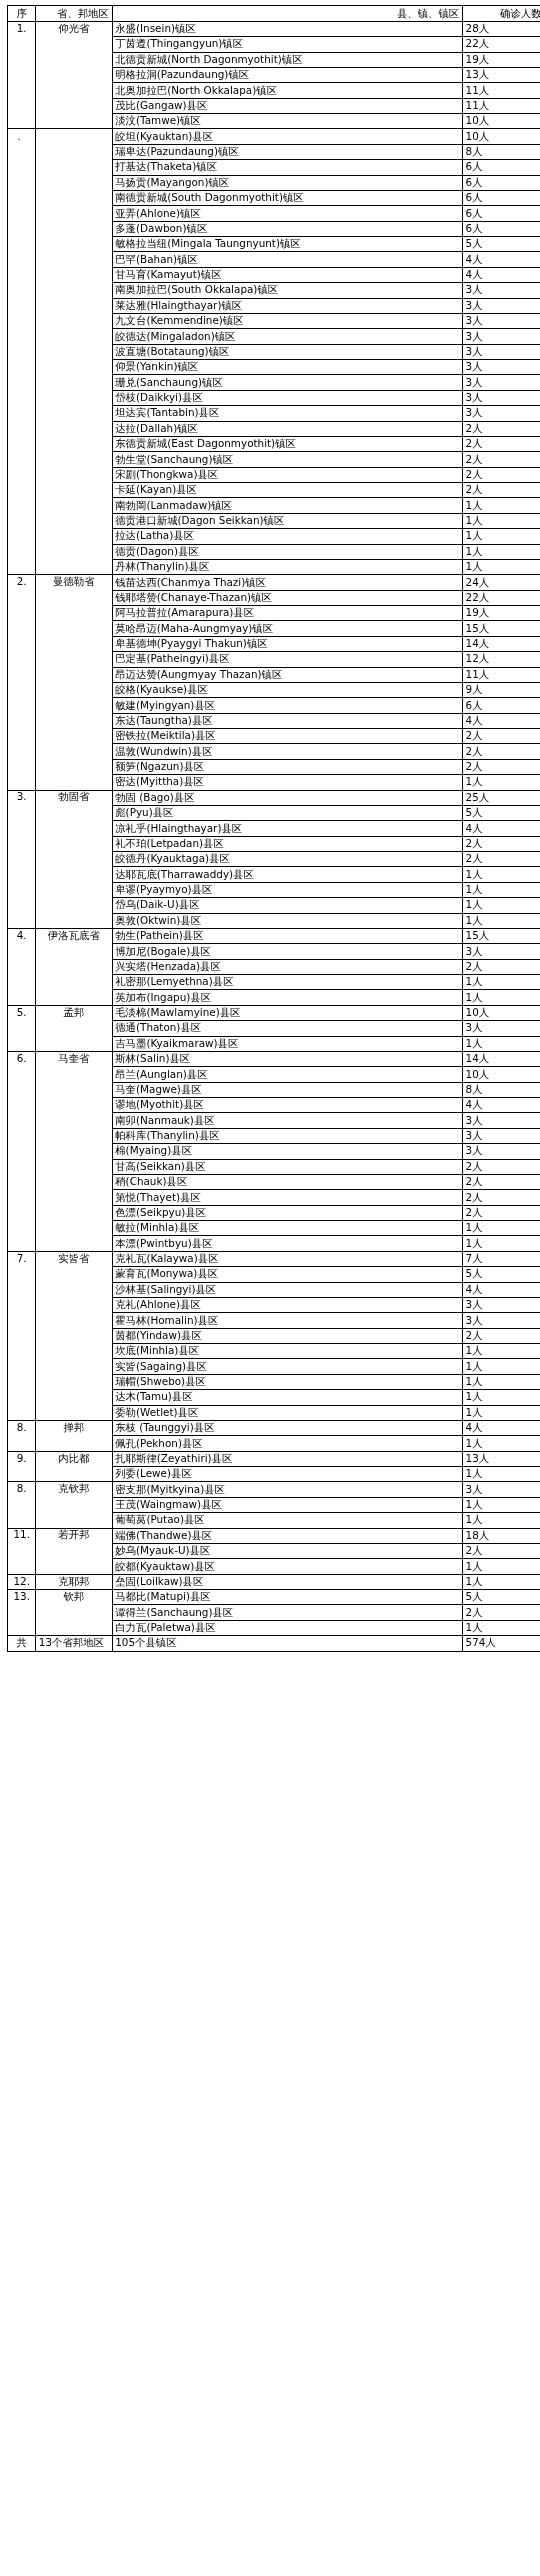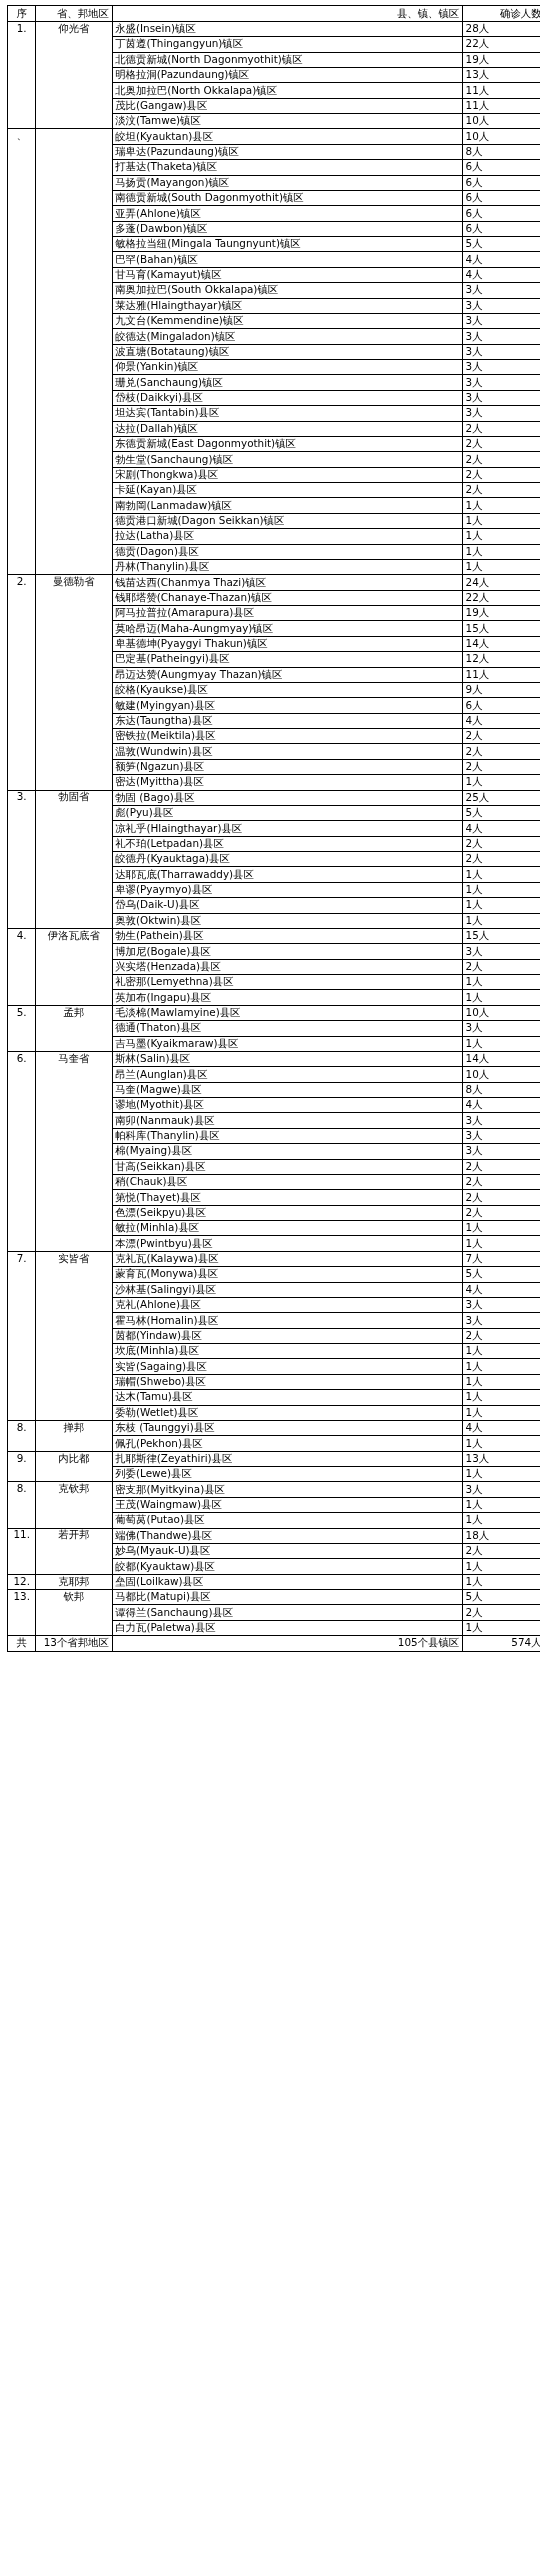--- a/index.html
+++ b/index.html
@@ -7,21 +7,21 @@
   #page{width:541px;min-height:2576px;background:#fff;padding:5.4px 7.2px 0 7.2px;box-sizing:border-box;}
   table{border-collapse:collapse;width:526px;table-layout:fixed;}
   td,th{border:0.9px solid #000;font-size:10.4px;line-height:11.7px;padding:0.9px 2.7px;vertical-align:middle;color:#000;height:12.6px;}
   .c-seq{width:21.6px;text-align:center;}
   .c-state{width:70px;text-align:center;}
   .c-town{width:344px;text-align:left;}
   .c-num{width:76px;text-align:left;}
   thead td{text-align:center;font-weight:normal;}
   thead td.c-state,thead td.c-town,thead td.c-num{text-align:right;}
   .state-cell{vertical-align:top;padding-top:0.9px;}
-  .foot td{text-align:right;}
+  .foot td{text-align:left;}
   .foot .c-seq{text-align:center;}
 </style>
 </head>
 <body>
 
 <div id="page">
   <table>
     <thead>
       <tr>
         <td class="c-seq">序</td>

